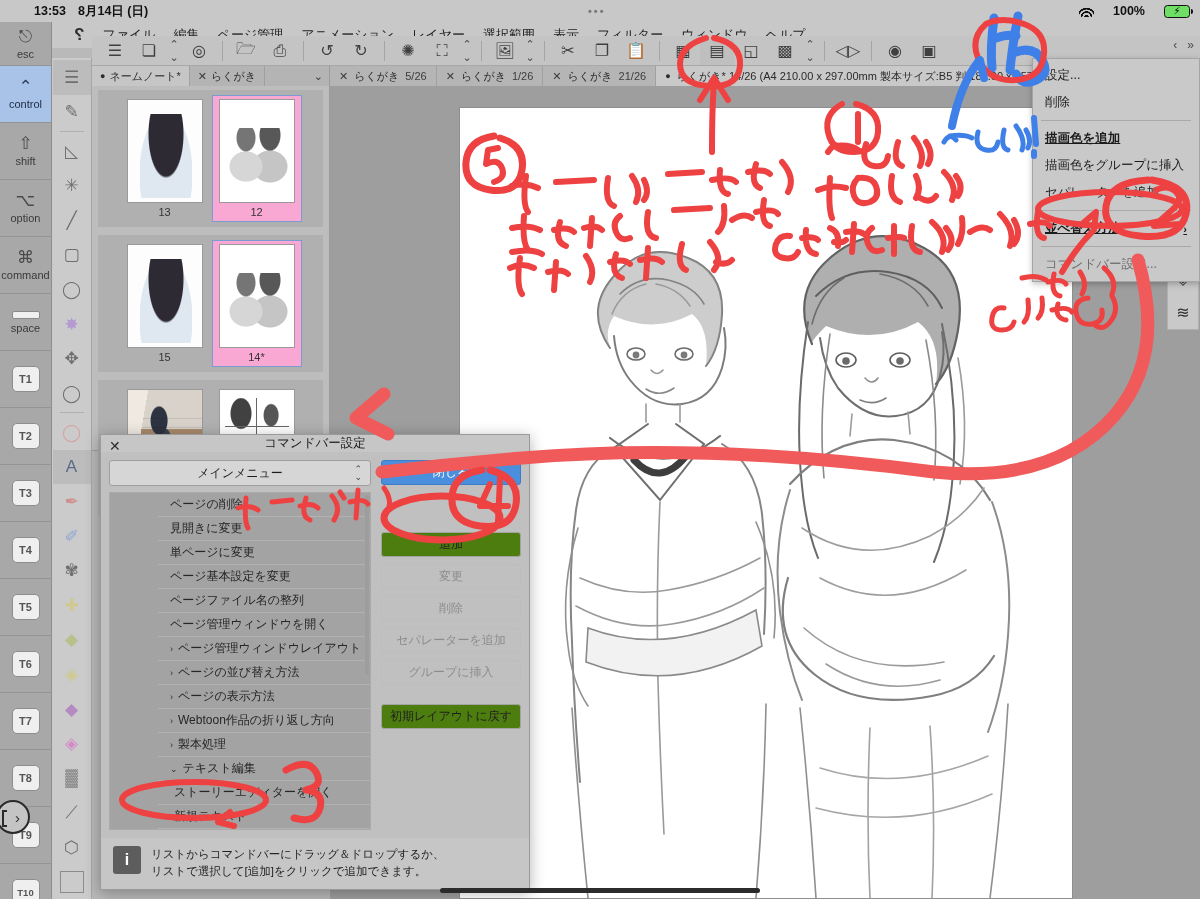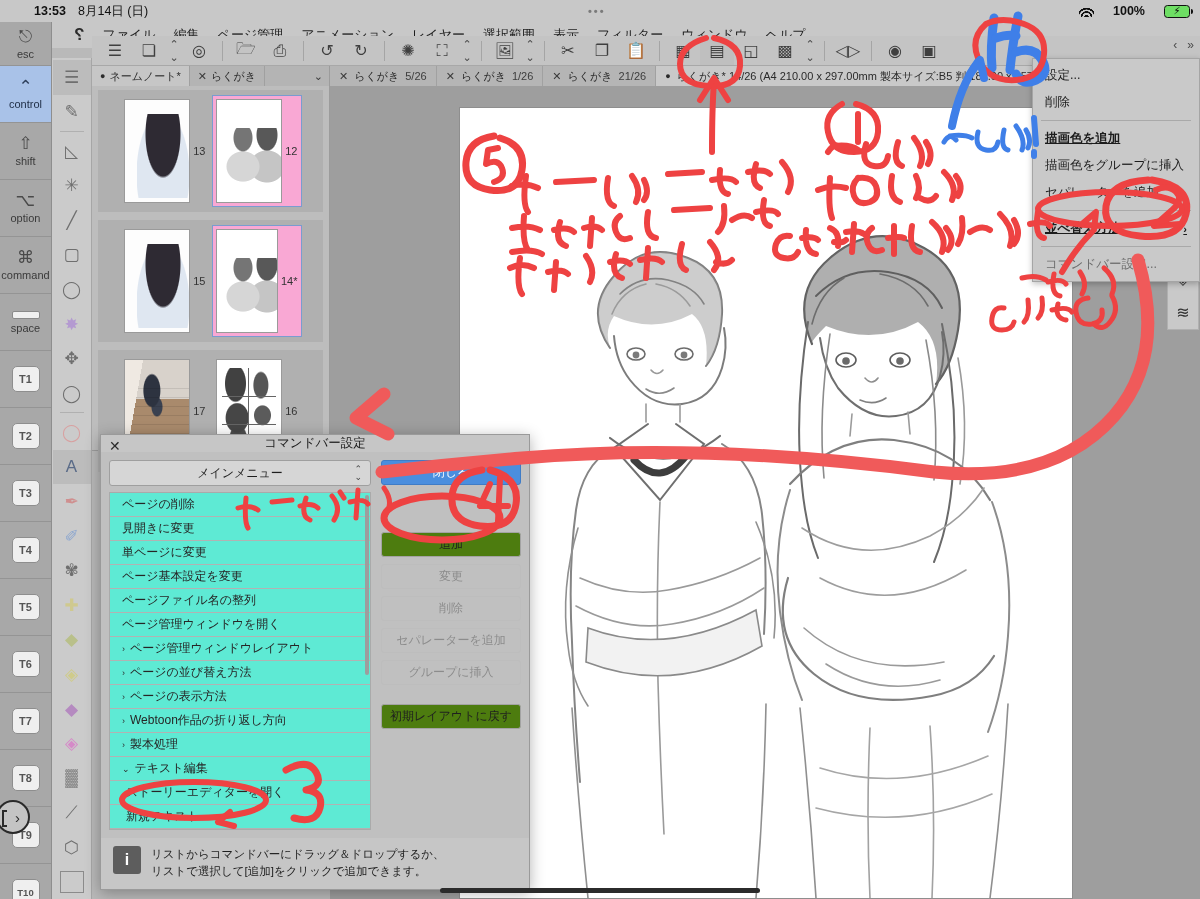--- a/index.html
+++ b/index.html
@@ -11,21 +11,21 @@
   }
   #root { position: relative; width: 1200px; height: 899px; }
 
   
   .statusbar {
     position: absolute; left: 0; top: 0; width: 1200px; height: 22px;
     background: #c8c8c8; color: #111; font-size: 12.5px; font-weight: bold;
     display: flex; align-items: center;
   }
   .sb-time { position: absolute; left: 34px; }
-  .sb-date { position: absolute; left: 78px; font-weight: normal; }
+  .sb-date { position: absolute; left: 78px; font-weight: bold; }
   .sb-dots { position: absolute; left: 588px; letter-spacing: 2px; color: #7a7a7a; font-size: 11px; }
   .sb-right { position: absolute; right: 10px; display: flex; align-items: center; gap: 19px; }
   .wifi { display:inline-block; width: 15px; height: 11px; position: relative; }
   .wifi::before{
     content:""; position:absolute; left:0; bottom:0; width:15px; height:11px;
     background:
       radial-gradient(circle at 50% 100%, #111 0 2px, transparent 2.5px),
       radial-gradient(circle at 50% 100%, transparent 0 4px, #111 4.2px 5.6px, transparent 6px),
       radial-gradient(circle at 50% 100%, transparent 0 7.4px, #111 7.6px 9px, transparent 9.4px);
   }
@@ -111,21 +111,21 @@
   .pp-tabs { height: 20px; background: #b4b4b4; display:flex; align-items:center; font-size:11px; color:#2c2c2c; }
   .pp-tab { padding: 0 8px; height:20px; display:flex; align-items:center; gap:4px; border-right:1px solid #a0a0a0;}
   .pp-tab.active { background:#c6c6c6; }
   .pp-tab .dot{ font-size:9px; }
   .pp-tab .x { font-size: 11px; color:#3a3a3a; }
   .pp-caret{ margin-left:auto; padding-right:6px; font-size:11px; color:#3a3a3a;}
   .pp-body { padding: 4px 6px; }
   .spread {
     background:#b0b0b0; padding:6px; margin-bottom: 8px; display:flex; gap:4px; justify-content:center;
   }
-  .thumbwrap { width: 88px; display:flex; flex-direction:row; align-items:center; gap:3px; padding:3px;}
+  .thumbwrap { width: 88px; display:flex; flex-direction:column; align-items:center; gap:3px; padding:3px;}
   .thumbwrap.sel { background:#f9a8d4; outline:1px solid #7a9cd0;justify-content:space-between; }
   .thumb { width: 76px; height: 104px; background:#fff; border:1px solid #9a9a9a; overflow:hidden; position:relative;}
   .thumb-label{ font-size:11px; color:#333; }
 
   
   .art-girl { background: linear-gradient(#fdfdfd,#fdfdfd); }
   .art-girl::after{
     content:""; position:absolute; left:12px; top:14px; width:52px; height:84px;
     background:
       radial-gradient(ellipse at 50% 24%, #2e2a33 0 17px, transparent 18px),
@@ -220,21 +220,21 @@
   }
   .dlg-close{ position:absolute; left:8px; top:3px; font-size:14px; color:#2c2c2c; }
   .dlg-body{ flex:1; display:flex; background:#c0c0c0; padding:8px; gap:10px; }
   .dlg-left{ width:262px; display:flex; flex-direction:column; gap:6px; }
   .dropdown{
     height:26px; background:#d6d6d6; border:1px solid #9f9f9f; border-radius:3px;
     display:flex; align-items:center; justify-content:center; position:relative;
     font-size:12px; color:#1e1e1e;
   }
   .dropdown .stepper{ position:absolute; right:8px; font-size:9px; line-height:8px; text-align:center; color:#444;}
-  .listbox{ flex:1; background:#5eead4; border:1px solid #aaa; overflow:hidden; position:relative; }
+  .listbox{ flex:1; background:#a3a3a3; border:1px solid #aaa; overflow:hidden; position:relative;padding-left:48px; }
   .lrow{ height:24px; display:flex; align-items:center; padding-left:12px; font-size:12px; color:#262626;
          border-bottom:1px solid #b2b2b2; white-space:nowrap;}
   .lrow .tri{ margin-right:5px; font-size:9px; color:#2b2b2b; }
   .lrow.child{ padding-left:16px; }
   .lb-scroll{ position:absolute; right:1px; top:2px; width:4px; height:180px; background:#9d9d9d; border-radius:2px;}
   .dlg-right{ width:140px; display:flex; flex-direction:column; gap:7px; }
   .dbtn{
     height:25px; border:1px solid #a3a3a3; border-radius:3px; background:#4d7c0f;
     display:flex; align-items:center; justify-content:center; font-size:12px; color:#1f1f1f;
   }

